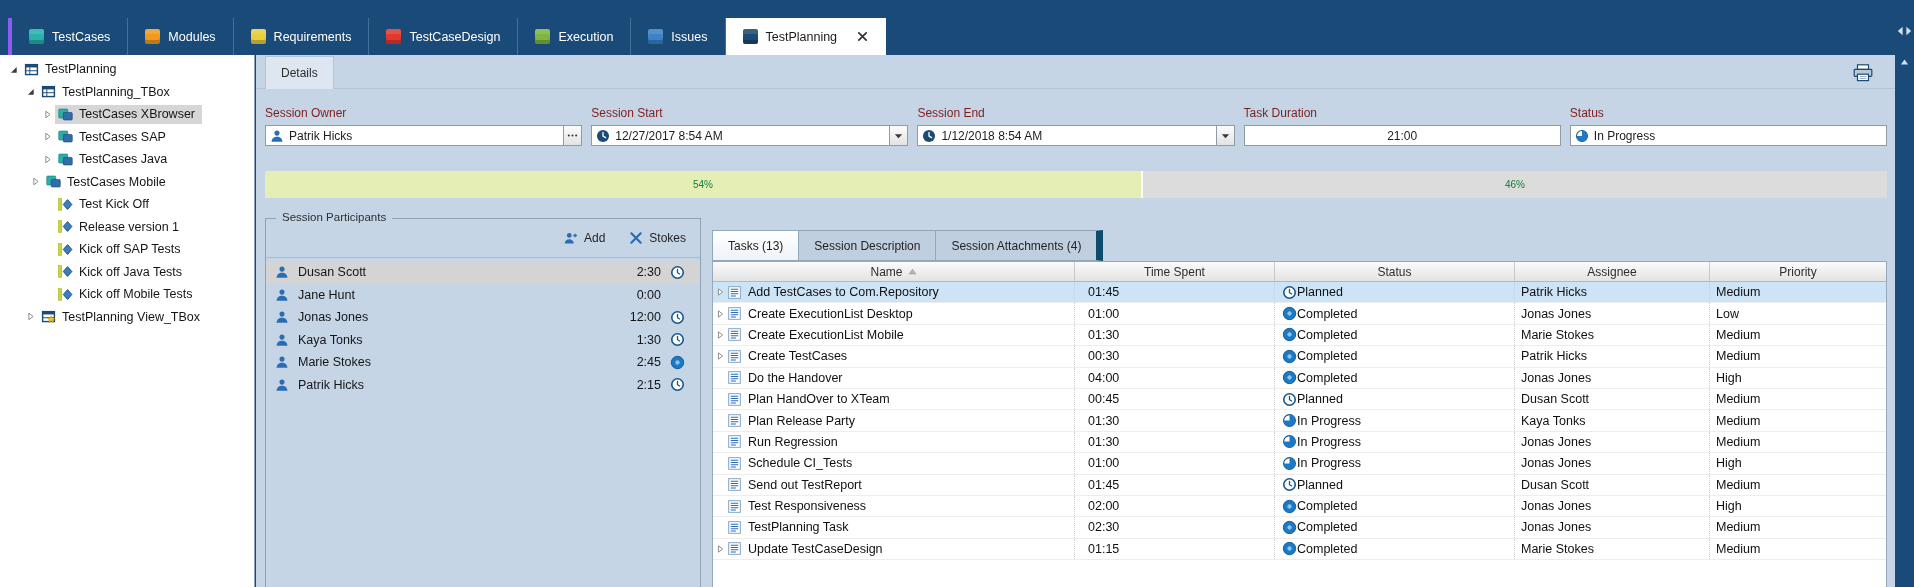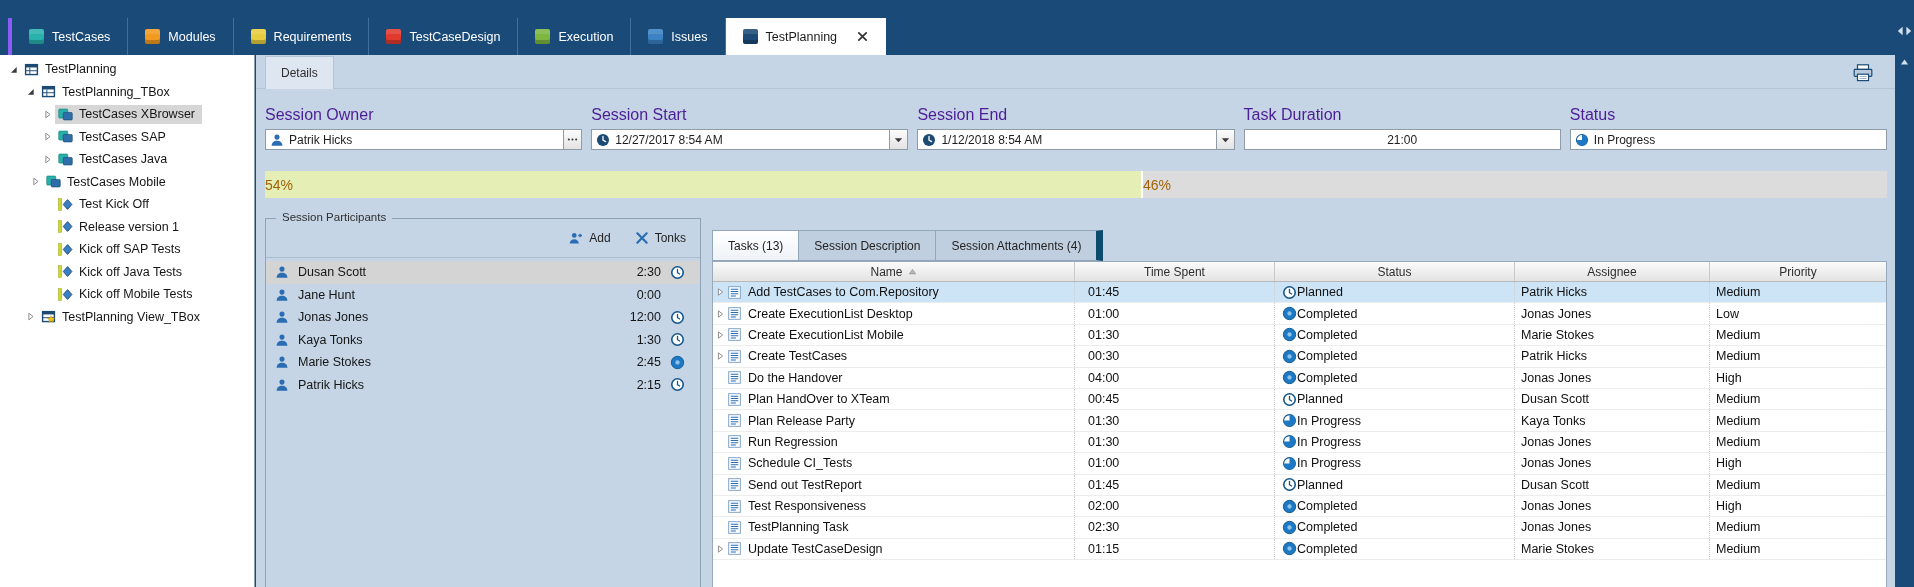--- a/index.html
+++ b/index.html
@@ -30,33 +30,33 @@
 
 .main{position:absolute;left:256px;top:55px;right:19px;bottom:0;background:#c5d5e6}
 .details-header{position:absolute;left:0;top:0;right:0;height:34px;border-bottom:1px solid #b3c4d6}
 .details-tab{position:absolute;left:9px;top:1px;height:33px;padding:0 15px;background:#dde6f1;display:flex;align-items:center;font-size:12px;color:#2e2e2e;border:1px solid #b3c4d6;border-bottom:none}
 .printer{position:absolute;right:22px;top:9px;width:20px;height:18px;display:inline-flex}
 .printer svg{width:100%;height:100%}
 
 
 .fields{position:absolute;left:9px;right:8px;top:51px;display:flex;gap:9px}
 .field{flex:1;min-width:0}
-.flabel{font-size:16px;color:#4c1d95;margin-bottom:5px}
+.flabel{font-size:12px;color:#7f1d1d;margin-bottom:5px}
 .finput{height:21px;background:#fff;border:1px solid #8f9ba6;display:flex;align-items:center;padding-left:4px;font-size:12px;color:#1d1d1d}
 .icn{width:14px;height:14px;display:inline-flex;flex:0 0 14px;margin-right:5px}
 .icn svg{width:100%;height:100%}
 .fvalue{flex:1;white-space:nowrap;overflow:hidden}
 .fvalue.center{text-align:center;padding-right:4px}
 .fbtn{height:100%;flex:0 0 18px;border-left:1px solid #8f9ba6;background:linear-gradient(#fcfcfc,#e3e3e3);display:inline-flex;align-items:center;justify-content:center}
 .fbtn svg{width:9px;height:6px}
 .fbtn.ellip svg{width:11px;height:5px}
 
 
 .progress{position:absolute;left:9px;right:8px;top:116px;height:27px;display:flex;background:#fff;column-gap:2px}
-.pseg{display:flex;align-items:center;justify-content:flex-start;font-size:14px;color:#a16207}
+.pseg{display:flex;align-items:center;justify-content:center;font-size:10px;color:#15803d}
 .pseg.right{flex:1}
 
 
 .participants{position:absolute;left:9px;width:436px;top:163px;bottom:0;border:1px solid #8fa3b6;border-bottom:none}
 .p-legend{position:absolute;top:-8px;left:10px;background:#c5d5e6;padding:0 6px;font-size:11.5px;color:#2f2f2f}
 .ptoolbar{display:flex;justify-content:flex-end;align-items:center;gap:24px;height:39px;padding-right:14px;border-bottom:1px solid #aabccd}
 .ptool-btn{display:inline-flex;align-items:center;gap:6px;font-size:12px;color:#1f1f1f;cursor:default}
 .icn-m{width:14px;height:14px;display:inline-flex}
 .icn-m svg{width:100%;height:100%}
 .plist{padding-top:3px}
@@ -437,21 +437,21 @@
               </svg>
             </span>
           <span>Add</span>
         </div>
         <div class="ptool-btn">
           <span class="icn-m">
               <svg viewBox="0 0 12 12">
                 <path d="M2 2l8 8M10 2l-8 8" stroke="#2a6db3" stroke-width="1.9" stroke-linecap="round" fill="none"></path>
               </svg>
             </span>
-          <span>Tonks</span>
+          <span>Stokes</span>
         </div>
       </div>
       <div class="plist" id="plist">
           <div class="prow selected">
             <span class="icn person">
               <svg viewBox="0 0 16 16">
                 <circle cx="8" cy="4.7" r="2.9" fill="#2a6db3"></circle>
                 <path d="M1.8 14.6c0-3.5 2.8-5.7 6.2-5.7s6.2 2.2 6.2 5.7z" fill="#2a6db3"></path>
               </svg>
             </span>

